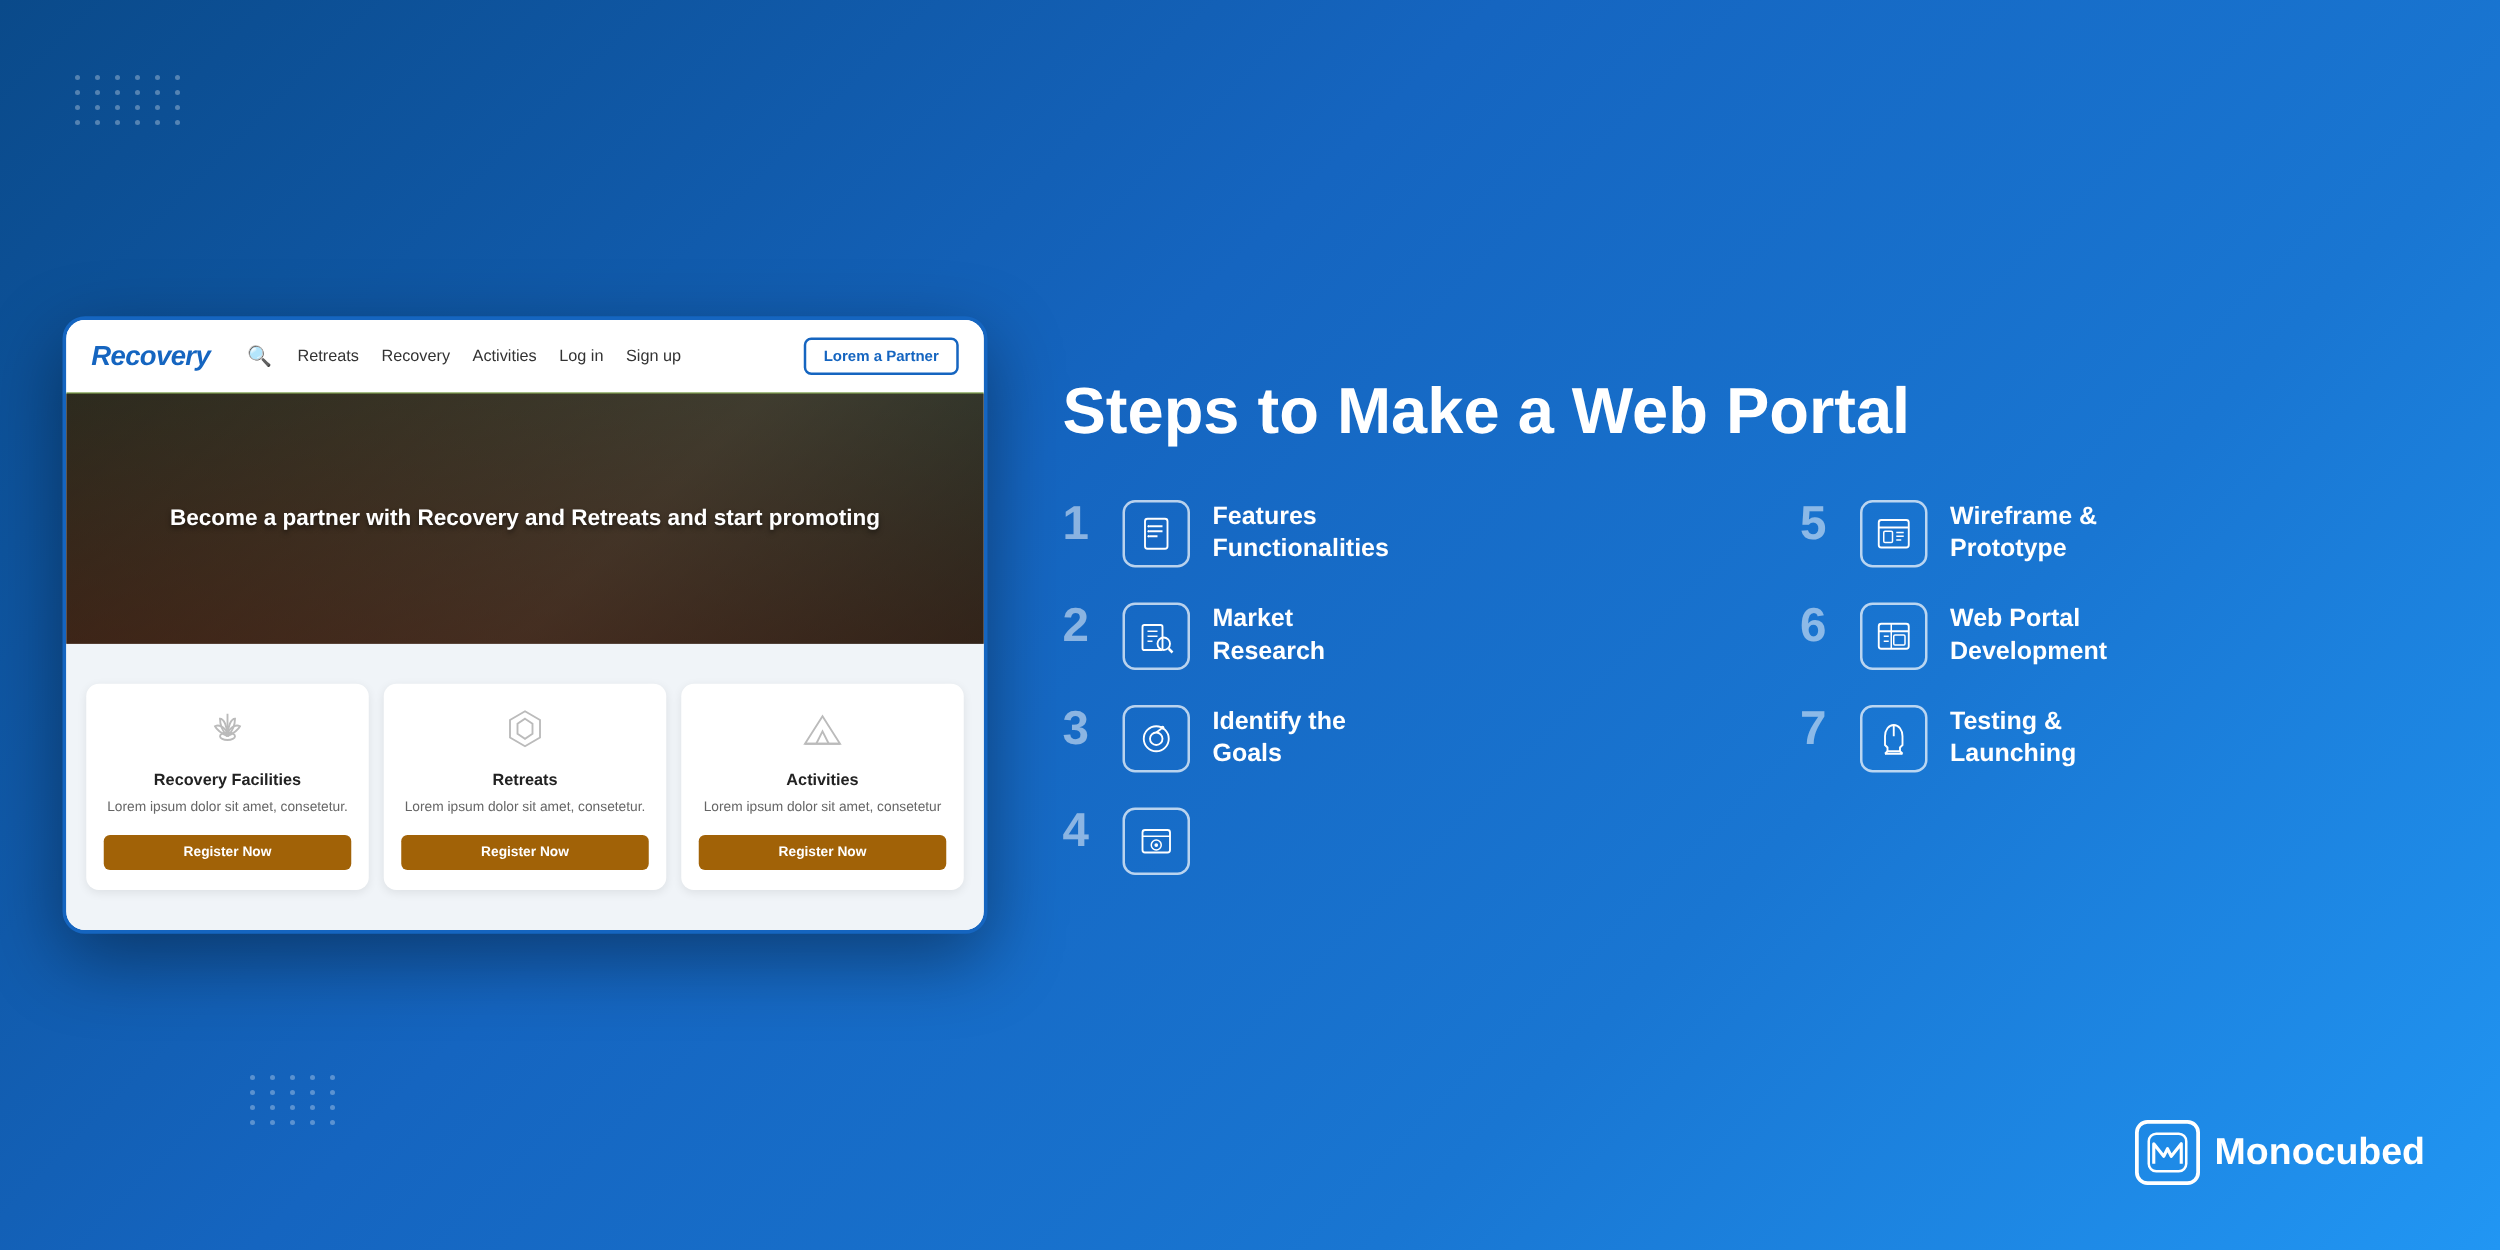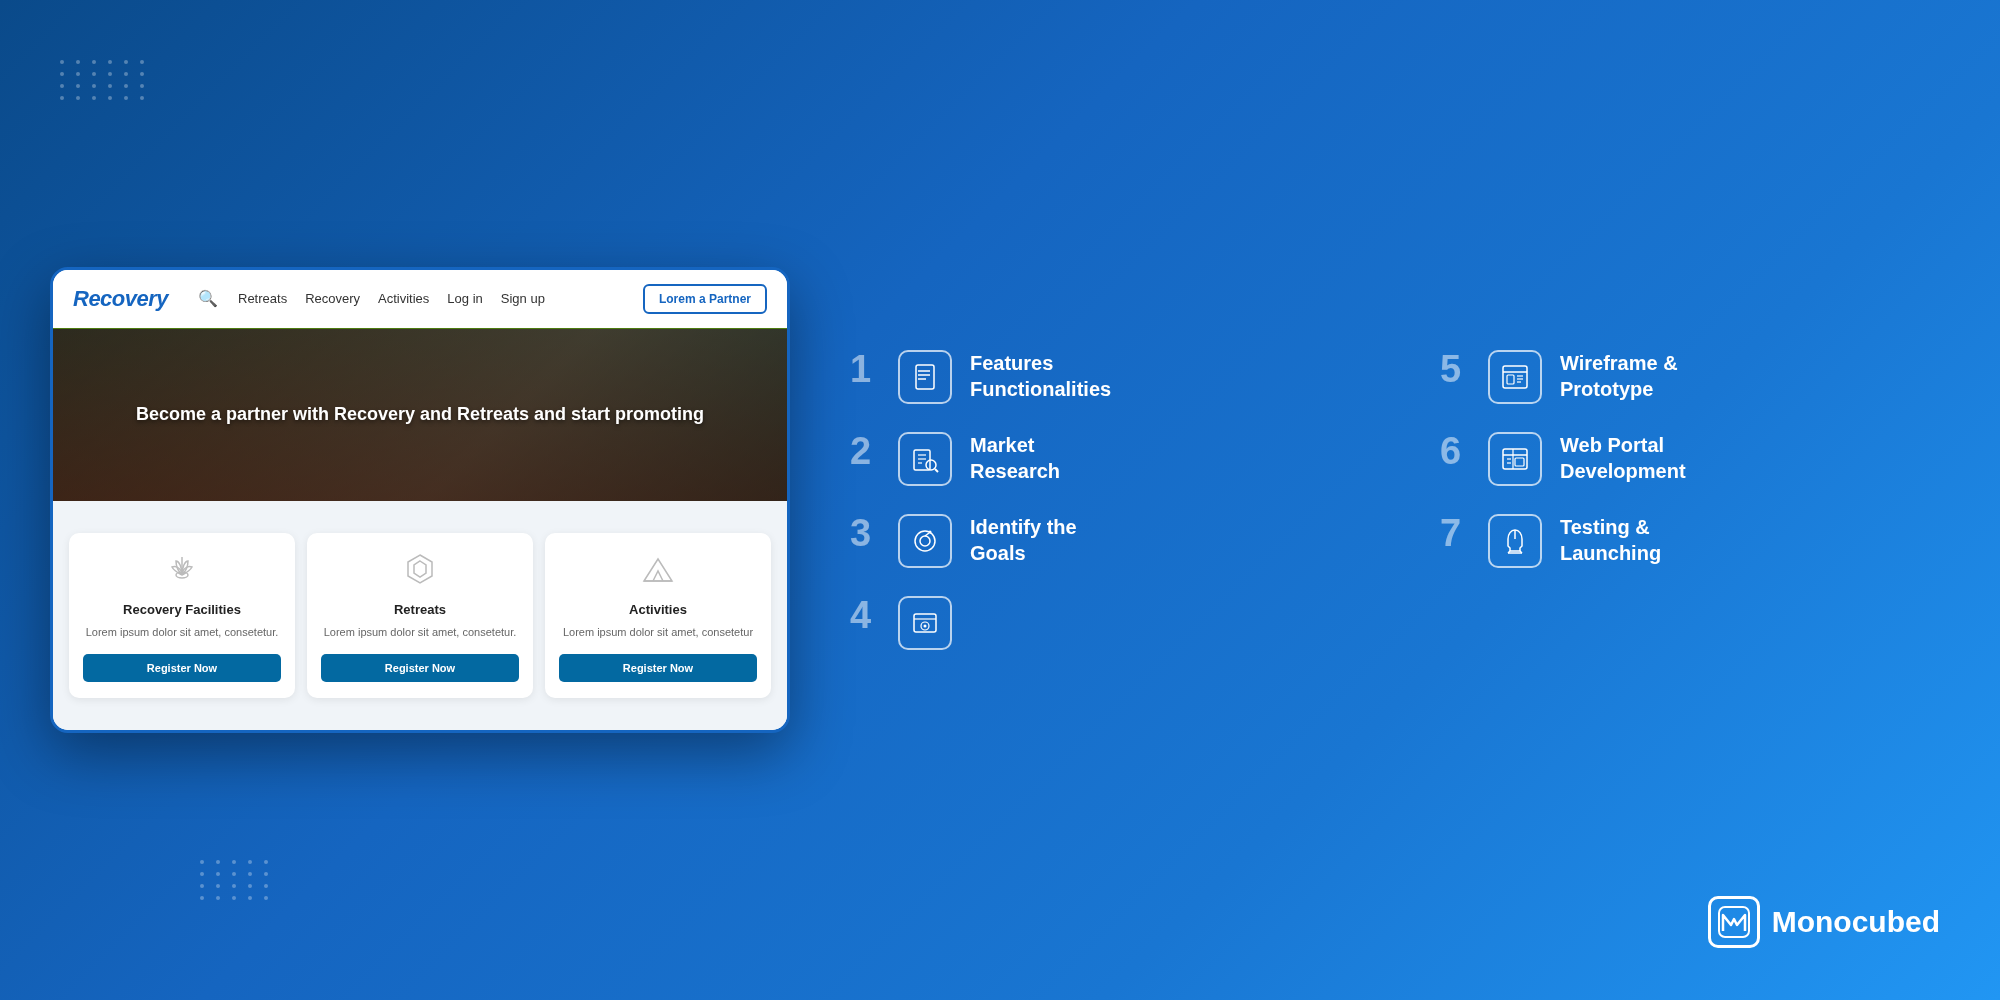--- a/index.html
+++ b/index.html
@@ -77,21 +77,21 @@
       border-radius: 6px;
       font-size: 12px;
       font-weight: 600;
       cursor: pointer;
       white-space: nowrap;
     }
 
     
     .mockup-hero {
       position: relative;
-      height: 172px;
+      height: 200px;
       background: linear-gradient(rgba(0,0,0,0.45), rgba(0,0,0,0.45)),
         linear-gradient(135deg, #5d4037 0%, #795548 30%, #8d6e63 60%, #4a4a4a 100%);
       display: flex;
       align-items: center;
       justify-content: center;
       text-align: center;
     }
 
     
     .mockup-hero::before {
@@ -148,21 +148,21 @@
     }
 
     .card-desc {
       font-size: 11px;
       color: #666;
       line-height: 1.4;
       margin-bottom: 14px;
     }
 
     .card-btn {
-      background: #0369a1;
+      background: #a16207;
       color: white;
       border: none;
       border-radius: 5px;
       padding: 8px 16px;
       font-size: 11px;
       font-weight: 600;
       cursor: pointer;
       width: 100%;
     }
 
@@ -403,20 +403,21 @@
         <div class="card-title">Activities</div>
         <div class="card-desc">Lorem ipsum dolor sit amet, consetetur</div>
         <button class="card-btn">Register Now</button>
       </div>
 
     </div>
   </div>
 
   <div class="steps-container">
 
+    <h1 class="steps-title">Steps to Make a Web Portal</h1>
 
     <div class="steps-grid">
 
       <div class="step-item">
         <span class="step-number">1</span>
         <div class="step-icon-box">
           <svg width="30" height="30" viewBox="0 0 30 30" fill="none" xmlns="http://www.w3.org/2000/svg">
             <rect x="6" y="3" width="18" height="24" rx="2" stroke="white" stroke-width="1.5"></rect>
             <line x1="10" y1="9" x2="20" y2="9" stroke="white" stroke-width="1.5"></line>
             <line x1="10" y1="13" x2="20" y2="13" stroke="white" stroke-width="1.5"></line>

